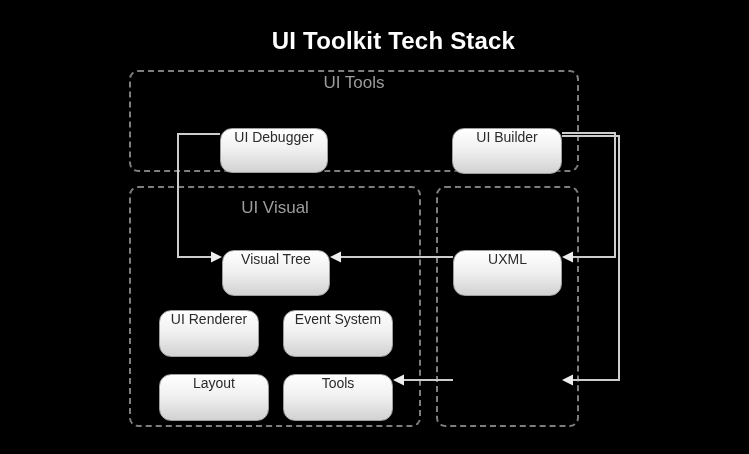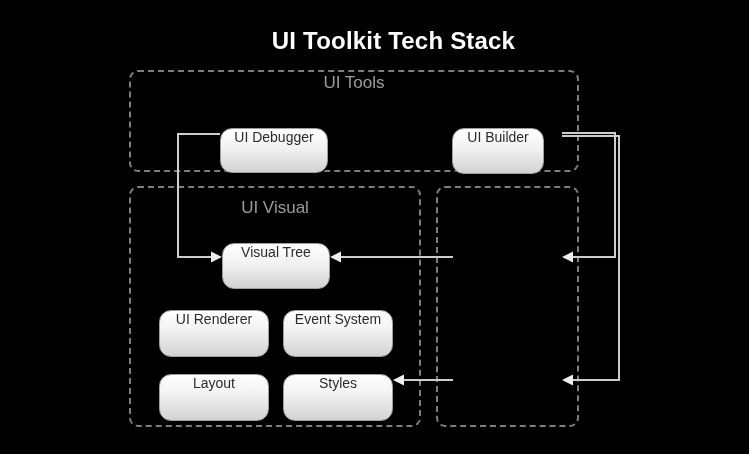--- a/index.html
+++ b/index.html
@@ -57,24 +57,24 @@
     border-radius: 12px;
     display: flex;
     align-items: flex-start;
     justify-content: center;
     color: #2b2b2b;
     font-size: 14px;
     box-shadow: 0 1px 2px rgba(0,0,0,0.6);
     margin-top: 16px;
   }
   #node-ui-debugger  { left: 220px; top: 112px; width: 108px; height: 45px; }
-  #node-ui-builder   { left: 452px; top: 112px; width: 92px; height: 46px; }
-  #node-visual-tree  { left: 222px; top: 227px; width: 108px; height: 46px; }
+  #node-ui-builder   { left: 452px; top: 112px; width: 110px; height: 46px; }
+  #node-visual-tree  { left: 222px; top: 234px; width: 108px; height: 46px; }
   #node-uxml         { left: 453px; top: 234px; width: 109px; height: 46px; }
-  #node-ui-renderer  { left: 159px; top: 294px; width: 110px; height: 47px; }
+  #node-ui-renderer  { left: 159px; top: 294px; width: 100px; height: 47px; }
   #node-event-system { left: 283px; top: 294px; width: 110px; height: 47px; }
   #node-layout       { left: 159px; top: 358px; width: 110px; height: 47px; }
   #node-styles       { left: 283px; top: 358px; width: 110px; height: 47px; }
   #node-uss          { left: 453px; top: 357px; width: 109px; height: 47px; }
   #connector-layer {
     position: absolute;
     left: 0;
     top: 0;
     width: 749px;
     height: 454px;
@@ -124,26 +124,29 @@
 
   <div class="node" id="node-ui-debugger">
     <span>UI Debugger</span>
   </div>
   <div class="node" id="node-ui-builder">
     <span>UI Builder</span>
   </div>
   <div class="node" id="node-visual-tree">
     <span>Visual Tree</span>
   </div>
+  <div class="node" id="node-uxml">
+    <span>UXML</span>
+  </div>
   <div class="node" id="node-ui-renderer">
     <span>UI Renderer</span>
   </div>
   <div class="node" id="node-event-system">
     <span>Event System</span>
   </div>
   <div class="node" id="node-layout">
     <span>Layout</span>
   </div>
   <div class="node" id="node-styles">
-    <span>Styles</span>
+    <span>Tools</span>
   </div>
 
 </div>
 
 </body></html>

